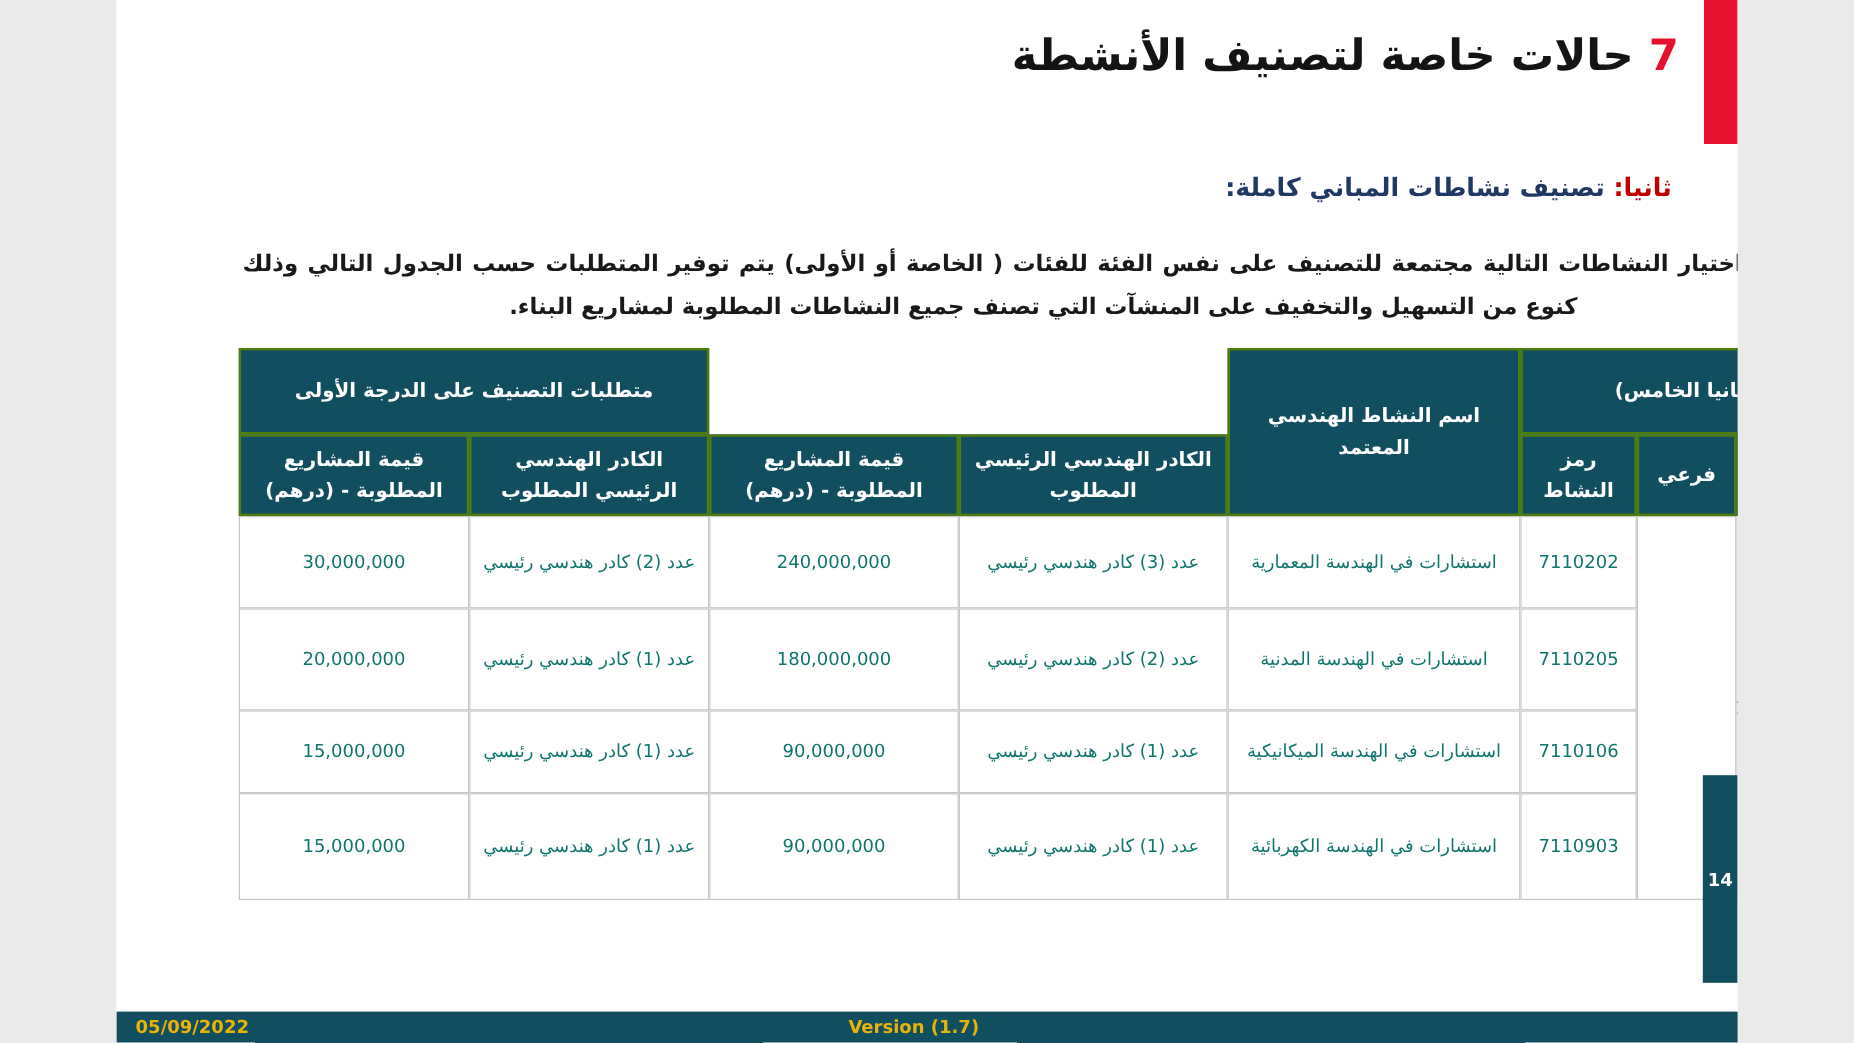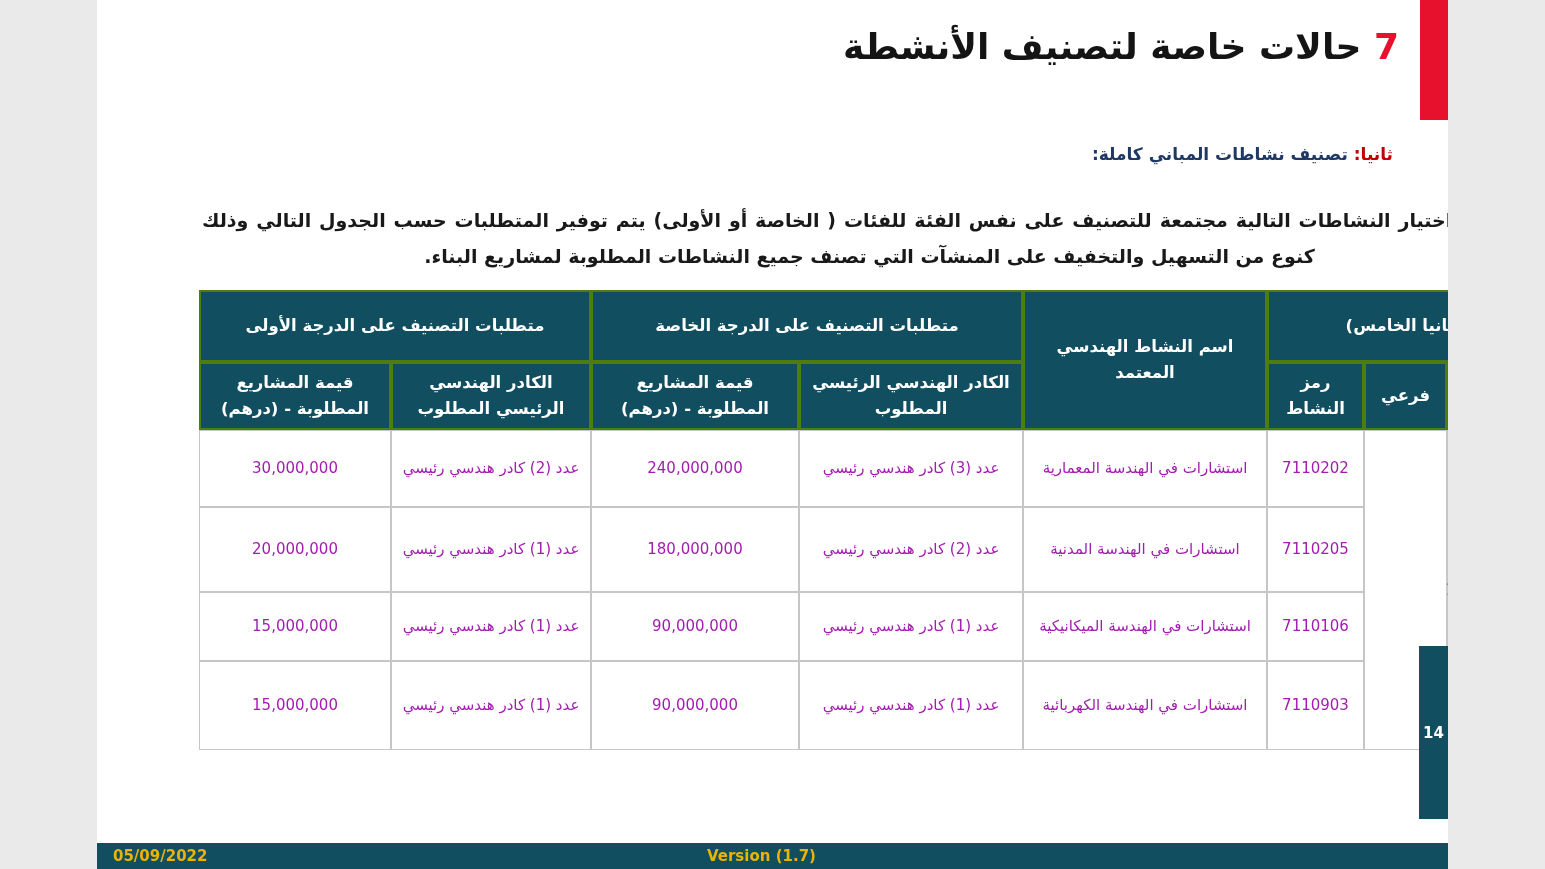--- a/index.html
+++ b/index.html
@@ -15,21 +15,21 @@
   
   .title {
     position:absolute; top:26px; right:49px; direction:rtl;
     font-size:36px; font-weight:700; color:#141414; letter-spacing:0;
   }
   .title .num { color:#e8112d; }
 
   
   .subtitle {
     position:absolute; top:144px; right:55px; direction:rtl;
-    font-size:17px; font-weight:700; color:#1f3864;
+    font-size:21px; font-weight:700; color:#1f3864;
   }
   .subtitle .prefix { color:#c00000; }
 
   
   .intro {
     position:absolute; top:202px; left:105px; width:1335px; direction:rtl;
     font-size:19px; font-weight:700; color:#191919; line-height:36px;
     text-align:justify; text-align-last:center;
   }
 
@@ -40,21 +40,21 @@
     grid-template-columns:93px 83px 97px 244px 224px 208px 200px 192px;
     grid-template-rows:72px 68px 77px 85px 69px 89px;
     background:#ffffff;
   }
   .hc {
     background:#114e5f; color:#ffffff; border:2px solid #4d7c0f;
     display:flex; align-items:center; justify-content:center; text-align:center;
     font-size:16.5px; font-weight:700; direction:rtl; padding:2px 8px; line-height:1.55;
   }
   .dc {
-    background:#ffffff; border:1px solid #c6c6c6; color:#a21caf;
+    background:#ffffff; border:1px solid #c6c6c6; color:#0f766e;
     display:flex; align-items:center; justify-content:center; text-align:right;
     font-size:15px; direction:rtl; padding:2px 6px; line-height:1.5;
   }
   .dc.num { direction:ltr; }
   
   .main-col { padding:0; flex-direction:row; align-items:stretch; }
   .main-sub { display:flex; align-items:center; justify-content:center; direction:ltr; }
   .main-sub.s1 { flex:75; border-bottom:1px solid #c6c6c6; }
   .main-sub.s2 { flex:85; border-bottom:1px solid #c6c6c6; }
   .main-sub.s3 { flex:86; border-bottom:1px solid #c6c6c6; }
@@ -92,21 +92,20 @@
     <span class="prefix">ثانيا:</span>
     <span>تصنيف نشاطات المباني كاملة:</span>
   </div>
 
   <p class="intro">في حال اختيار النشاطات التالية مجتمعة للتصنيف على نفس الفئة للفئات ( الخاصة أو الأولى)  يتم توفير المتطلبات حسب الجدول التالي وذلك كنوع من التسهيل والتخفيف على المنشآت التي تصنف جميع النشاطات المطلوبة لمشاريع البناء.</p>
 
   <div class="tbl">
 
     <div class="hc" style="grid-area:1/1/2/4">(ثانيا الخامس)</div>
     <div class="hc" style="grid-area:1/4/3/5">اسم النشاط الهندسي المعتمد</div>
-    <div class="hc" style="grid-area:1/5/2/7">متطلبات التصنيف على الدرجة الخاصة</div>
     <div class="hc" style="grid-area:1/7/2/9">متطلبات التصنيف على الدرجة الأولى</div>
 
     <div class="hc" style="grid-area:2/1/3/2">رئيسي</div>
     <div class="hc" style="grid-area:2/2/3/3">فرعي</div>
     <div class="hc" style="grid-area:2/3/3/4">رمز النشاط</div>
     <div class="hc" style="grid-area:2/5/3/6">الكادر الهندسي الرئيسي المطلوب</div>
     <div class="hc" style="grid-area:2/6/3/7">قيمة المشاريع المطلوبة - (درهم)</div>
     <div class="hc" style="grid-area:2/7/3/8">الكادر الهندسي الرئيسي المطلوب</div>
     <div class="hc" style="grid-area:2/8/3/9">قيمة المشاريع المطلوبة - (درهم)</div>
 

